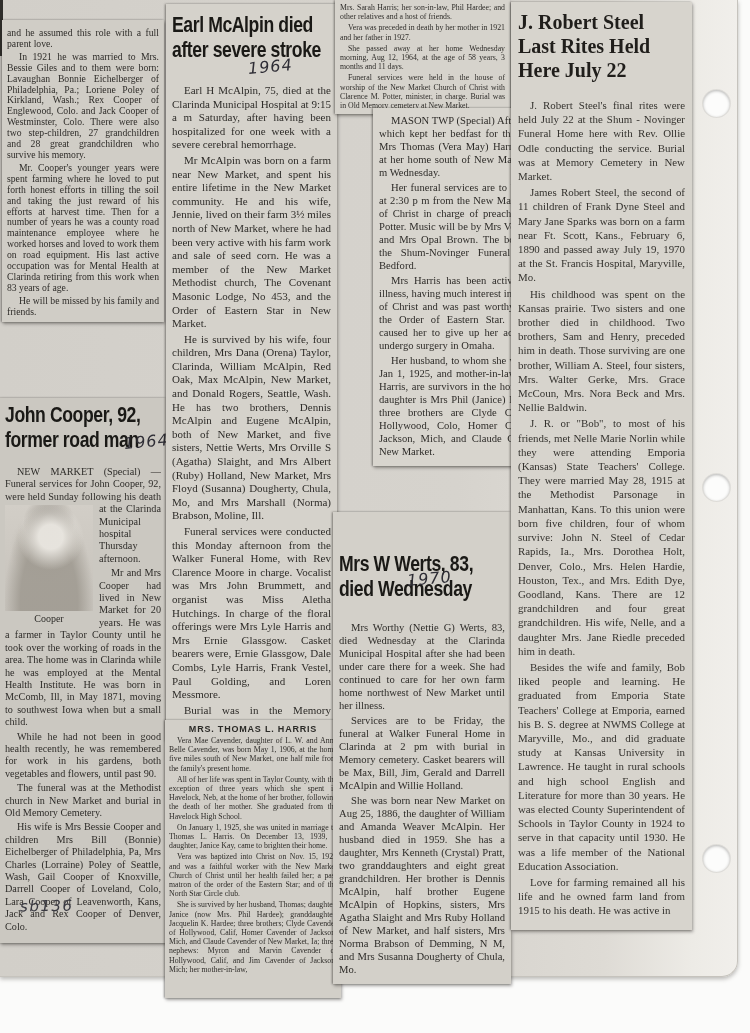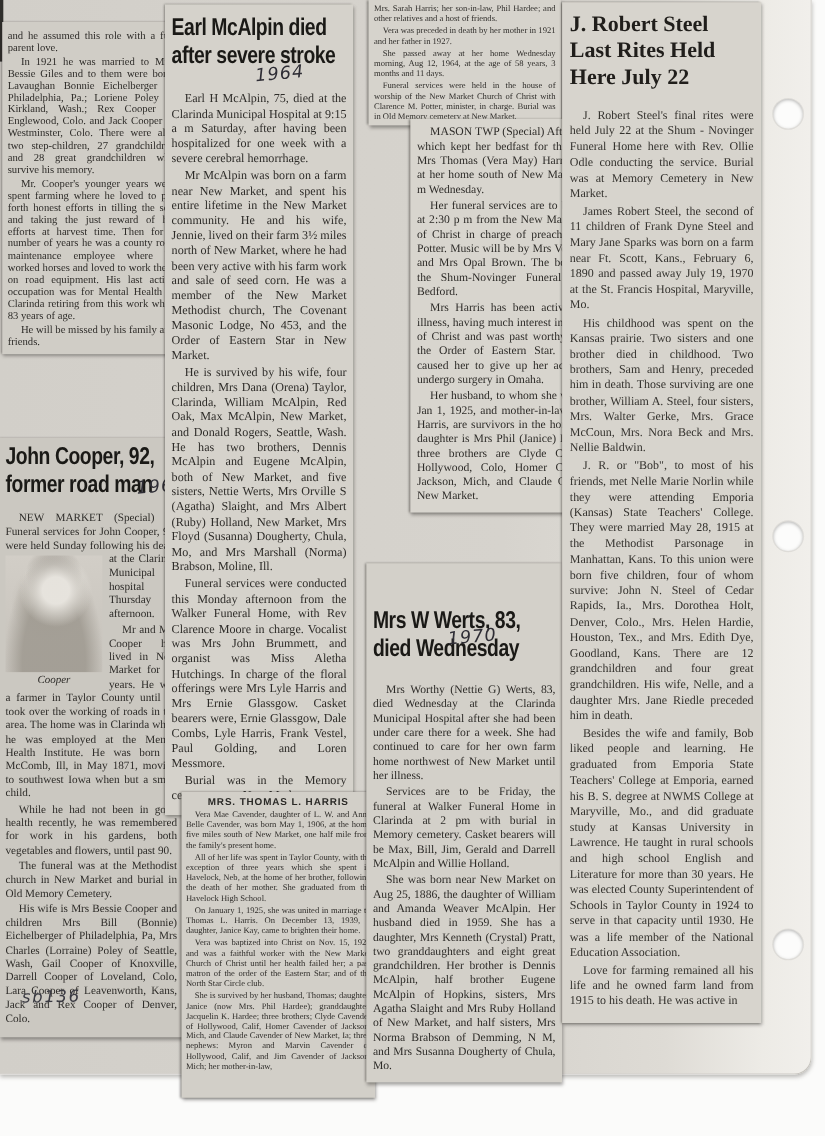--- a/index.html
+++ b/index.html
@@ -29,21 +29,21 @@
     position:absolute;box-sizing:border-box;
     color:#2e2c29;text-align:justify;
     box-shadow:-1px 0 2px rgba(40,38,34,.45),1px 2px 3px rgba(40,38,34,.4);
   }
   .clip p{margin:0;text-indent:12px;}
   .clip p + p{margin-top:2px;}
   .clip p.cont{text-indent:0;}
 
   #clip-c1top{left:2px;top:20px;width:162px;padding:8px 5px 4px 5px;background:#d0cdc6;font-size:9.7px;line-height:10.9px;}
   #clip-cooper{left:0px;top:398px;width:166px;padding:4px 5px 10px 5px;background:#cbc8c1;font-size:10.2px;line-height:12.4px;}
-  #clip-earl{left:150px;top:4px;width:171px;padding:8px 6px 10px 6px;background:#d5d2cb;font-size:11px;line-height:13.6px;}
+  #clip-earl{left:166px;top:4px;width:171px;padding:8px 6px 10px 6px;background:#d5d2cb;font-size:11px;line-height:13.6px;}
   #clip-harrisfine{left:165px;top:720px;width:176px;padding:4px 4px 24px 4px;background:#d2cfc8;}
   #clip-c3top{left:335px;top:0px;width:175px;padding:3px 5px 4px 5px;background:#d6d3cc;}
   #clip-mason{left:333px;top:108px;width:195px;padding:6px 6px 8px 6px;background:#d8d5ce;font-size:10.6px;line-height:13px;margin-left:40px;}
   #clip-werts{left:333px;top:512px;width:178px;padding:6px 6px 8px 6px;background:#d3d0c9;font-size:10.6px;line-height:13px;}
   #clip-steel{left:511px;top:2px;width:181px;padding:8px 7px 12px 7px;background:#d7d4cd;font-size:10.9px;line-height:14.2px;color:#34322e;}
 
   .fineprint p{font-size:7.8px;line-height:9.2px;text-indent:8px;}
   .fineprint p.cont{text-indent:0;}
 
   
@@ -88,21 +88,21 @@
   .photo-wrap{float:left;width:88px;margin:2px 6px 2px 0;}
   .photo{
     display:block;width:88px;height:106px;
     background:
       radial-gradient(circle at 52% 30%, rgba(234,231,225,.95) 0 14%, rgba(234,231,225,0) 38%),
       radial-gradient(circle at 50% 16%, rgba(150,145,137,.8) 0 9%, rgba(150,145,137,0) 26%),
       radial-gradient(ellipse at 50% 92%, rgba(160,155,146,.9) 0 46%, rgba(160,155,146,0) 72%),
       radial-gradient(circle at 46% 40%, rgba(178,173,164,.5) 0 22%, rgba(178,173,164,0) 45%),
       linear-gradient(180deg,#d2cec7 0%,#c6c2bb 100%);
   }
-  .photo-cap{display:block;text-align:center;font-size:10px;padding-top:2px;text-indent:0;color:#2e2c29;font-style:italic;}
+  .photo-cap{display:block;text-align:center;font-size:10px;padding-top:2px;text-indent:0;color:#2e2c29;}
 </style>
 </head>
 <body>
 
 <div class="page">
   <span class="edge-mark"></span>
 
   <article class="clip" id="clip-c1top">
     <p class="cont">and he assumed this role with a full parent love.</p>
     <p>In 1921 he was married to Mrs. Bessie Giles and to them were born: Lavaughan Bonnie Eichelberger of Philadelphia, Pa.; Loriene Poley of Kirkland, Wash.; Rex Cooper of Englewood, Colo. and Jack Cooper of Westminster, Colo. There were also two step-children, 27 grandchildren and 28 great grandchildren who survive his memory.</p>

